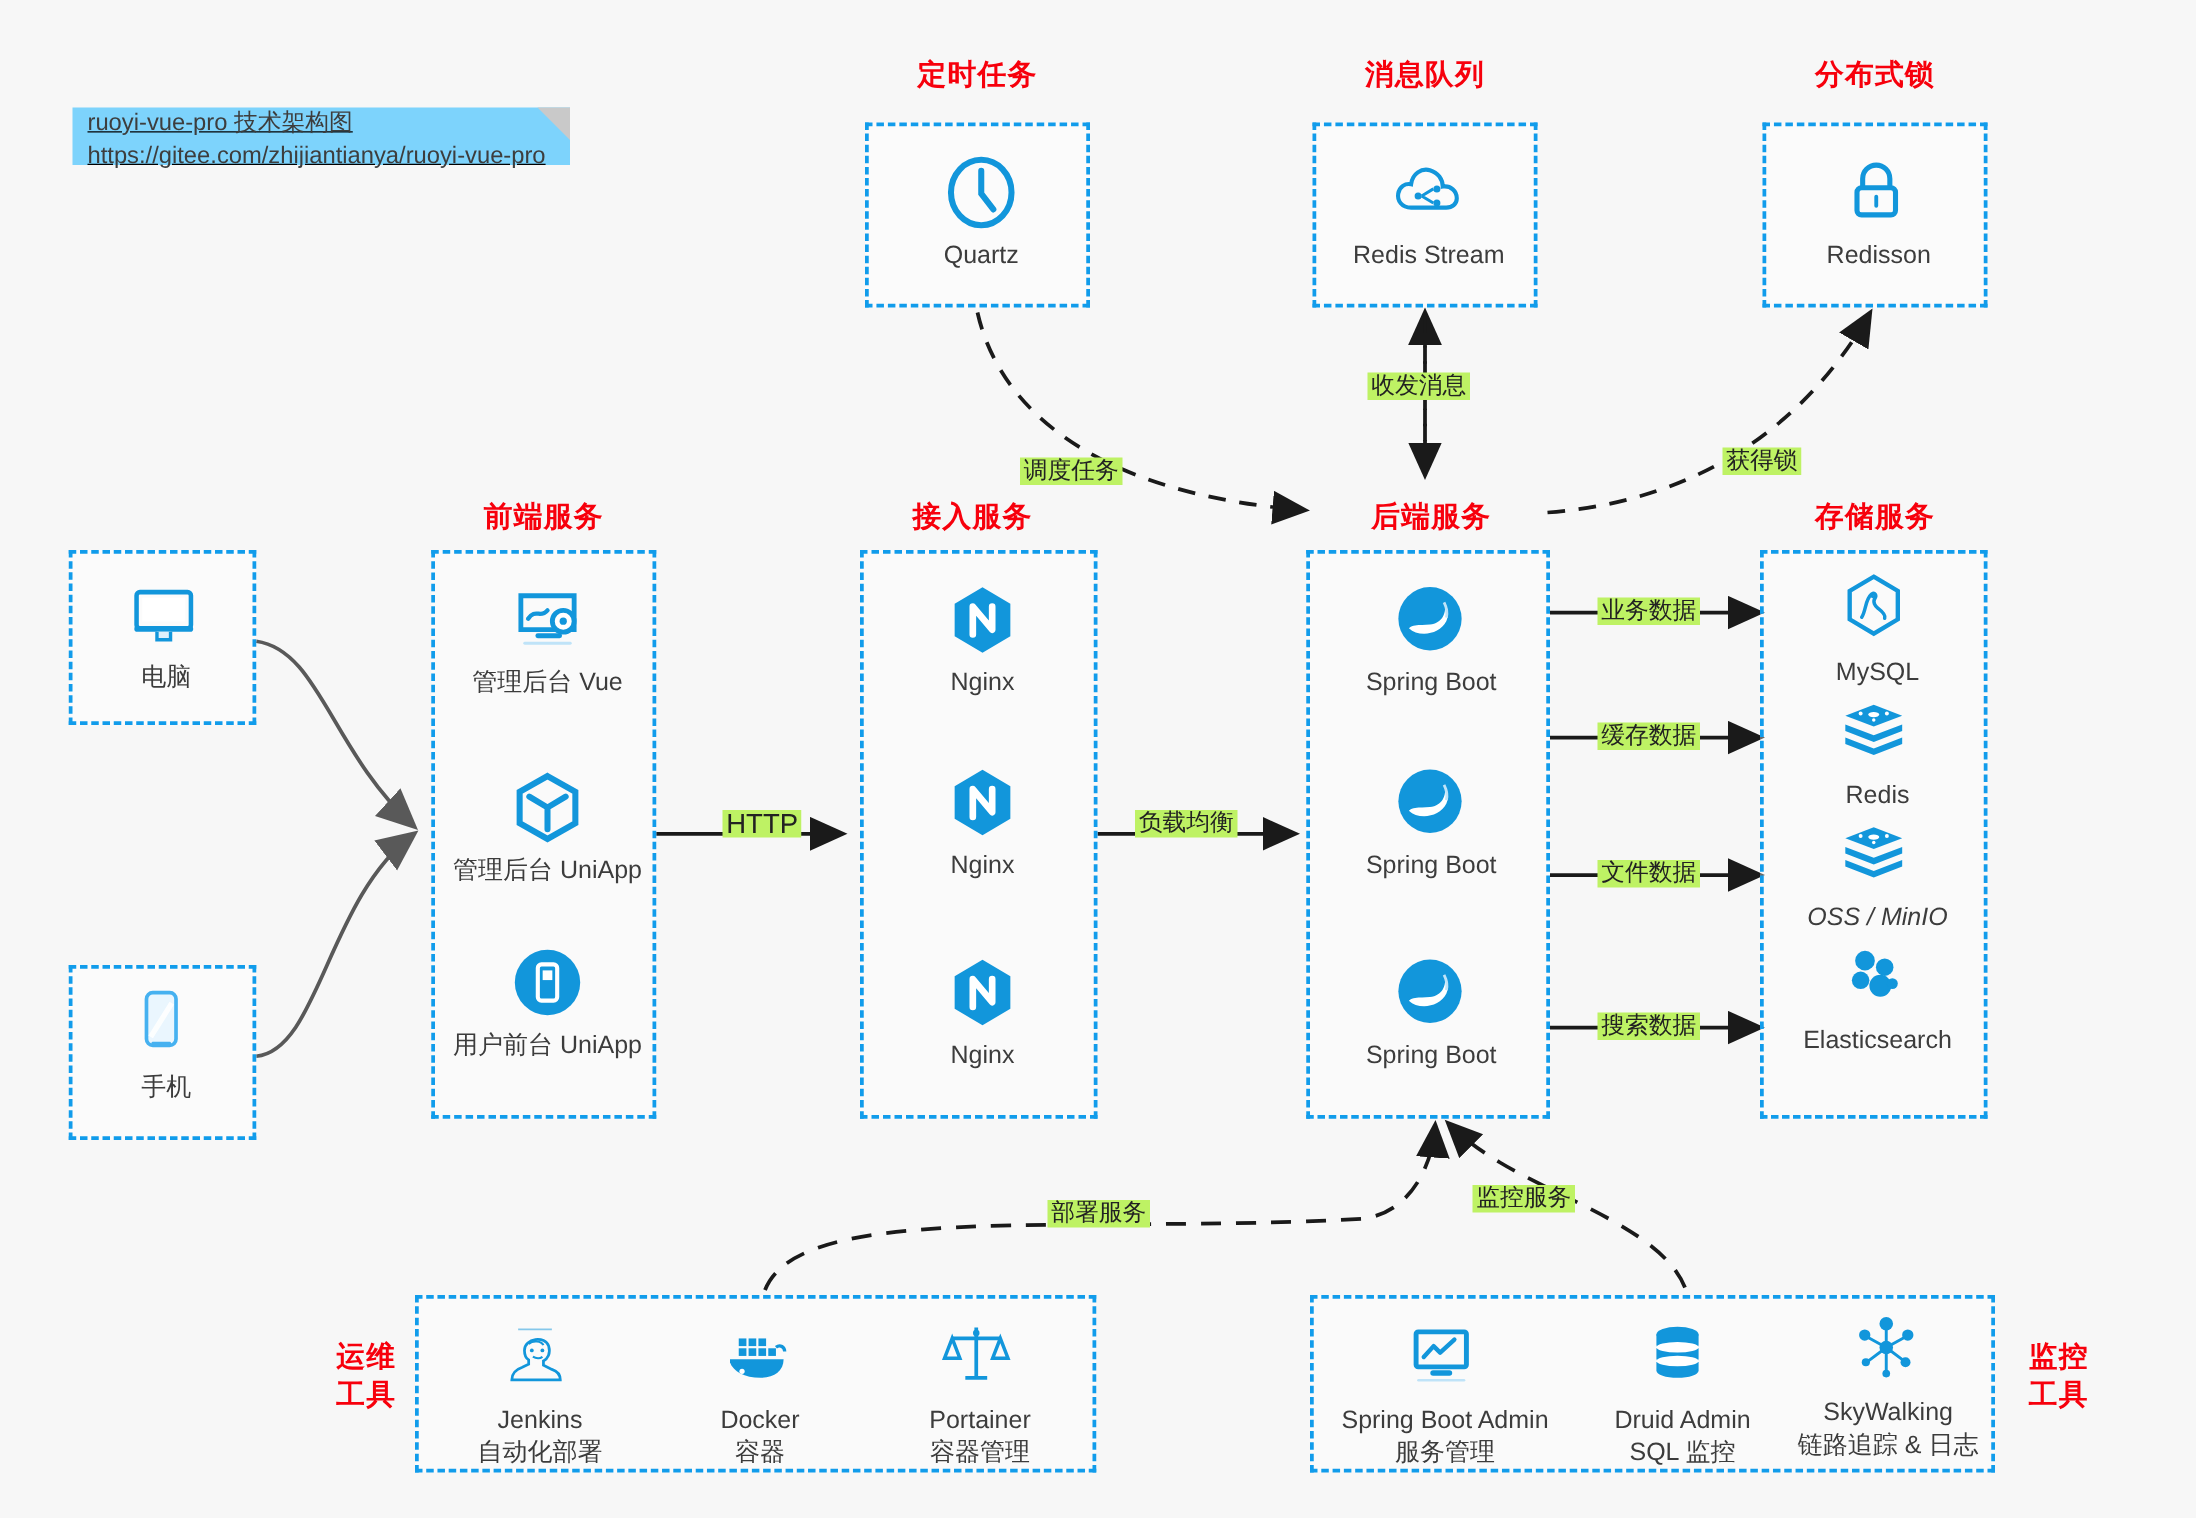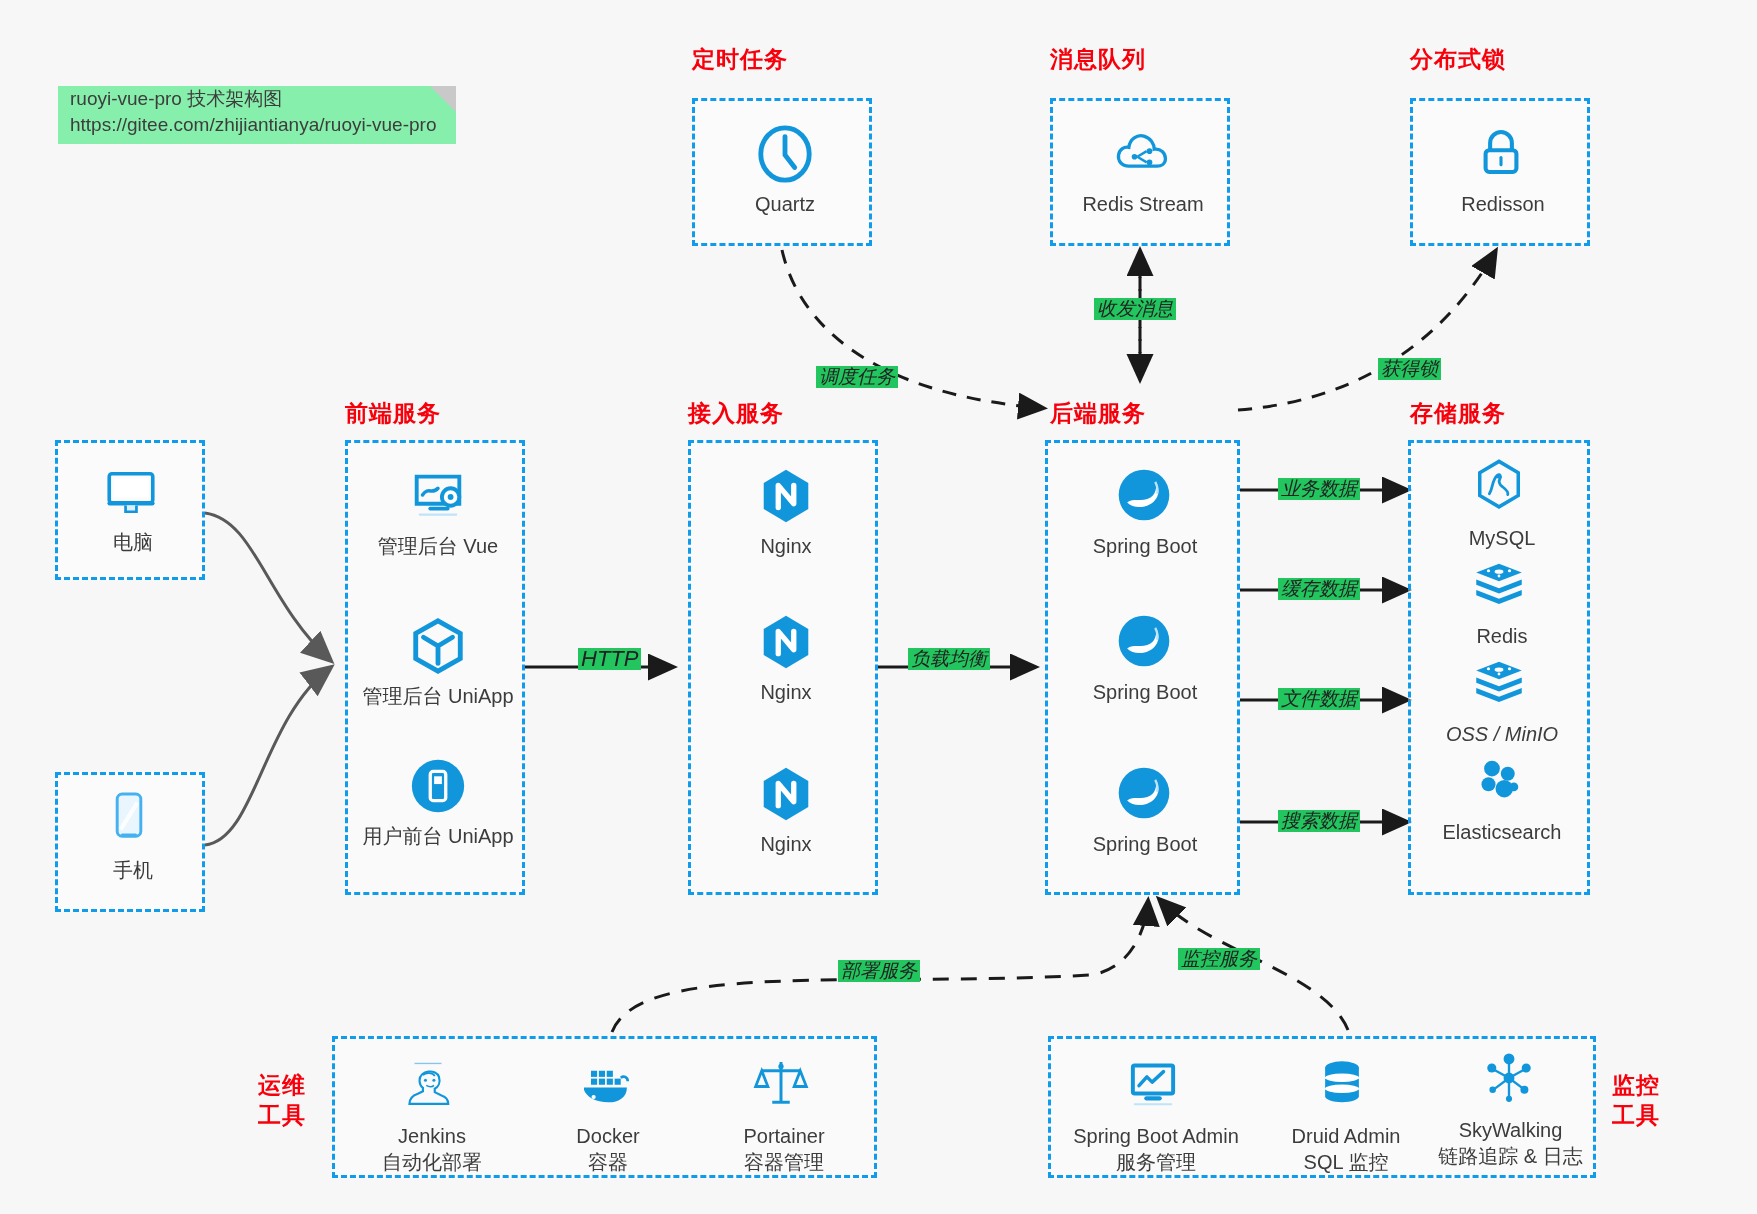--- a/index.html
+++ b/index.html
@@ -8,23 +8,24 @@
     background:#f7f7f7;
     font-family:"Liberation Sans","DejaVu Sans",sans-serif;
     position:relative;overflow:hidden;
     -webkit-font-smoothing:antialiased;
   }
   #canvas{position:absolute;left:0;top:0;width:1757px;height:1214px;}
   svg.layer{position:absolute;left:0;top:0;width:1757px;height:1214px;pointer-events:none;}
 
   
   .note{
-    position:absolute;left:58px;top:86px;width:398px;height:58px;
-    background:#86efac;
+    position:absolute;left:58px;top:86px;width:398px;height:46px;
+    background:#7dd3fc;
     box-shadow:0 0 0 0 transparent;
+    text-decoration:underline;
   }
   .note .fold{
     position:absolute;right:0;top:0;width:0;height:0;
     border-top:26px solid #c9c9c9;border-left:26px solid transparent;
   }
   .note .line{
     font-size:19px;color:#3d3d3d;line-height:26px;
     padding-left:12px;white-space:nowrap;
   }
   .note .line:first-of-type{padding-top:6px;}
@@ -33,43 +34,43 @@
   .box{
     position:absolute;
     border:3px dashed #119ceb;
     background:rgba(255,255,255,0.55);
     box-sizing:border-box;
   }
   .box.light{background:rgba(255,255,255,0.35);}
   .grp-title{
     position:absolute;
     color:#f7000c;font-weight:bold;font-size:23px;
-    white-space:nowrap;text-align:left;
+    white-space:nowrap;text-align:center;
     letter-spacing:1px;
   }
   .grp-title.two-line{line-height:30px;}
 
   
   .node{
     position:absolute;
     display:flex;flex-direction:column;align-items:center;justify-content:flex-start;
     width:170px;
   }
   .node .ico{width:62px;height:62px;display:block;}
   .node .cap{
     margin-top:6px;font-size:20px;color:#3c3c3c;white-space:nowrap;text-align:center;
     line-height:26px;
   }
   .node .cap2{font-size:20px;color:#3c3c3c;white-space:nowrap;text-align:center;line-height:26px;}
 
   
   .elabel{
     position:absolute;
-    font-size:19px;color:#222;background:#22c55e;
-    padding:0 3px;white-space:nowrap;line-height:22px;font-style:italic;
+    font-size:19px;color:#222;background:#bef264;
+    padding:0 3px;white-space:nowrap;line-height:22px;
   }
   .elabel.en{font-size:22px;}
 </style>
 </head>
 <body>
 
 <div id="canvas">
 
   <svg class="layer" viewBox="0 0 1757 1214">
     <defs>

